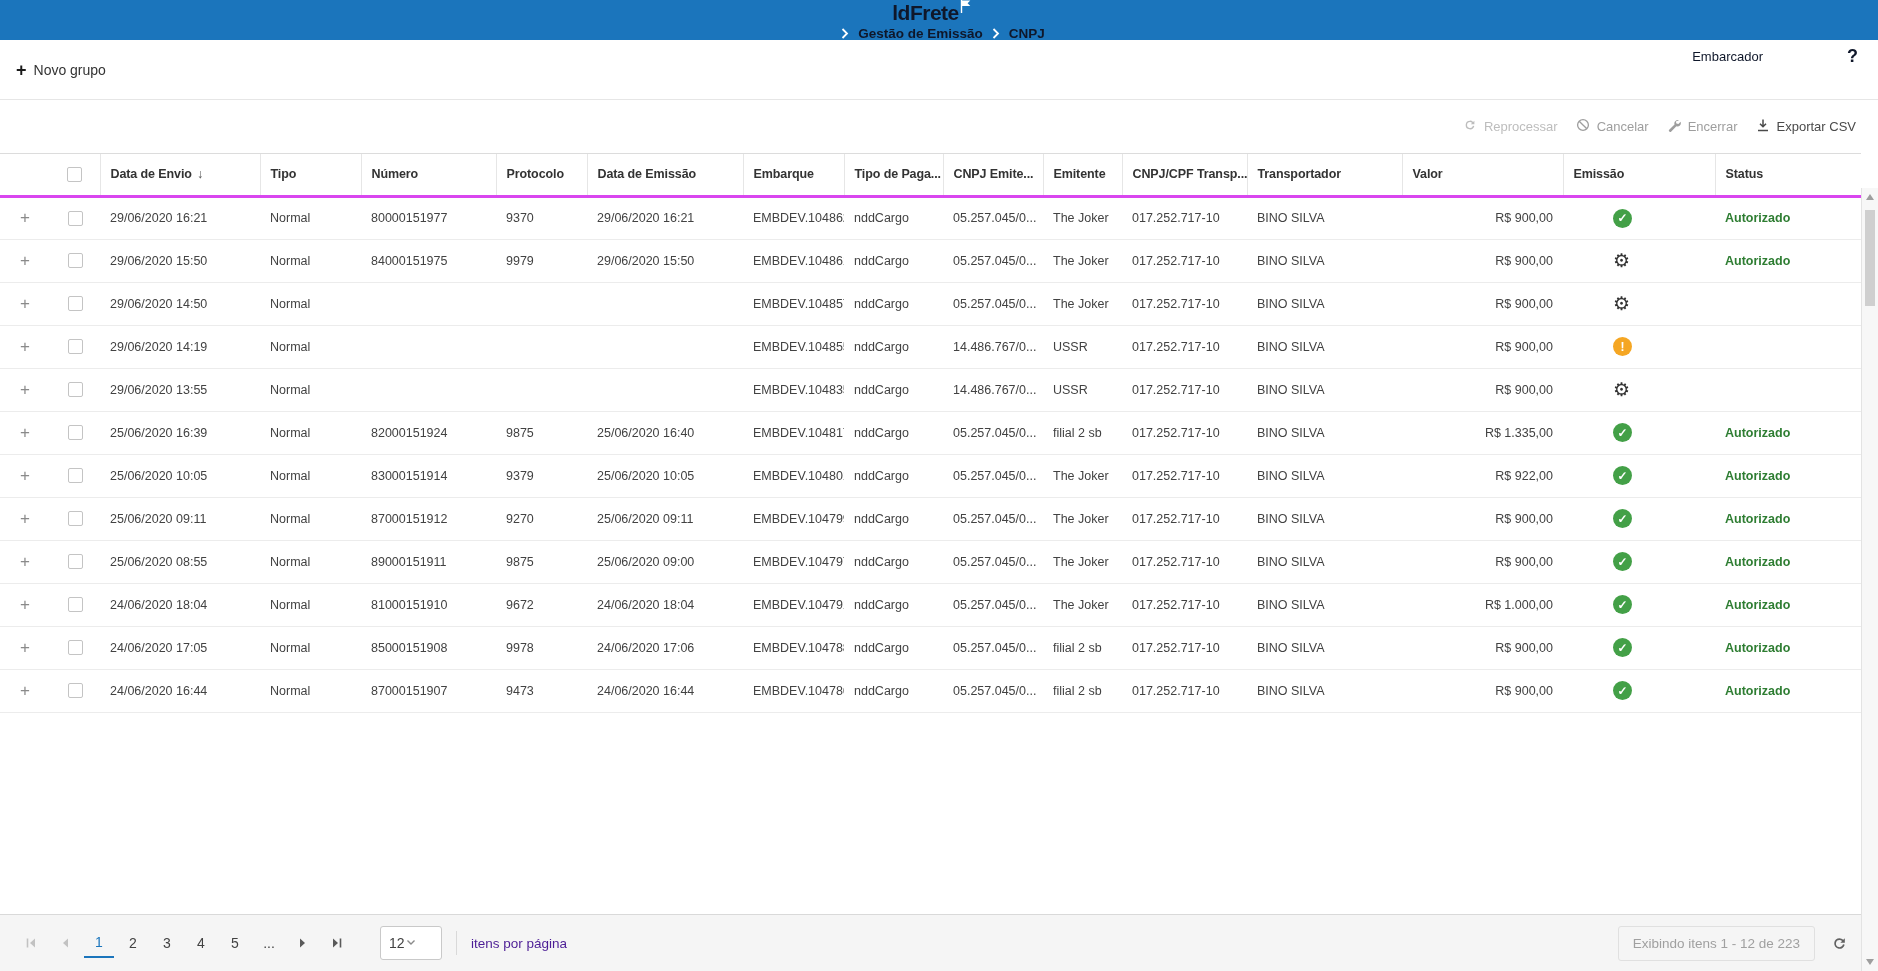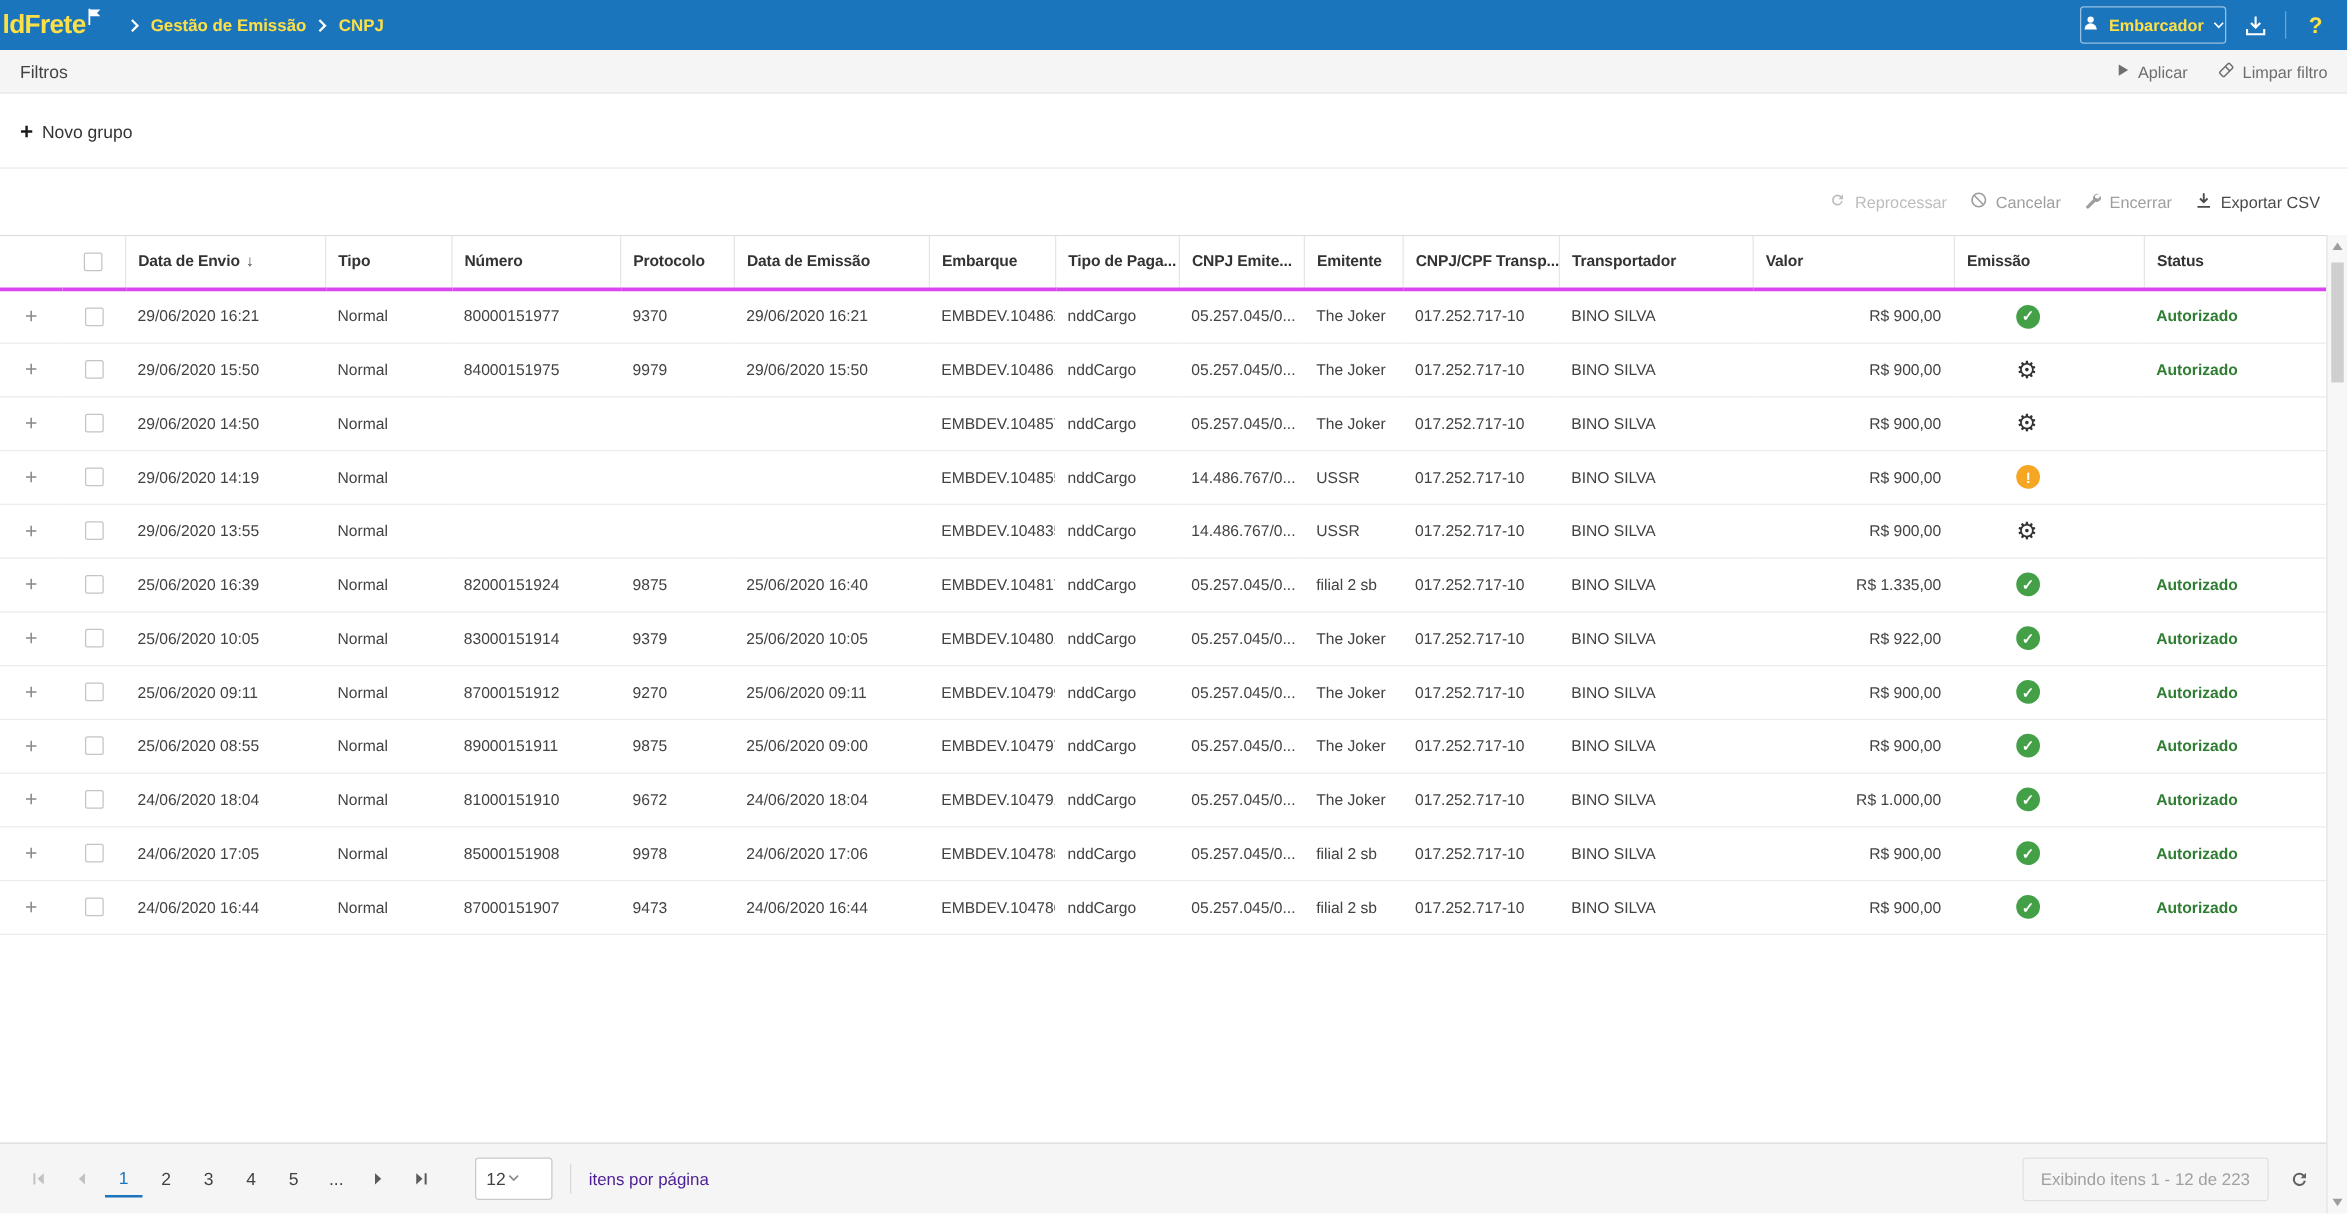--- a/index.html
+++ b/index.html
@@ -1,28 +1,28 @@
 <!DOCTYPE html>
 <html><head>
 <meta charset="utf-8">
 <style>
   * { margin:0; padding:0; box-sizing:border-box; }
   html,body { width:1878px; height:971px; overflow:hidden; font-family:"Liberation Sans",sans-serif; background:#fff; }
   .app { position:relative; width:1878px; height:971px; overflow:hidden; background:#fff; }
 
   
-  .topbar { height:40px; background:#1b75bc; display:flex; align-items:center; color:#fde047; padding:0 16px 0 2px; }
+  .topbar { height:40px; background:#1b75bc; display:flex; align-items:center; color:#0f172a; padding:0 16px 0 2px;flex-direction:column; }
   .logo { display:flex; align-items:flex-start; cursor:pointer; }
   .logo-text { font-size:21px; font-weight:bold; letter-spacing:-0.5px; line-height:26px; }
   .logo-flag { margin:-1px 0 0 1px; }
   .breadcrumb { margin-left:22px; display:flex; gap:9px; font-size:13.5px; font-weight:bold; }
   .crumb { cursor:pointer; }
   .crumb-sep { display:flex; align-items:center; }
   .topbar-right { margin-left:auto; display:flex; align-items:center; gap:14px; }
-  .user-pill { display:flex; align-items:center; gap:7px; border:1px solid rgba(255,255,255,.55); border-radius:3px; padding:5px 0; font-size:13px; cursor:pointer;font-weight:bold; }
+  .user-pill { display:flex; align-items:center; gap:7px; border:1px solid rgba(255,255,255,.55); border-radius:3px; padding:5px 0; font-size:13px; cursor:pointer; }
   .tb-icon { display:flex; align-items:center; cursor:pointer; }
   .tb-divider { width:1px; height:22px; background:rgba(255,255,255,.35); }
   .help { font-size:18px; font-weight:bold; cursor:pointer; padding:0 4px; }
 
   
   .filters-bar { height:35px; background:#f5f5f5; border-bottom:1px solid #e3e3e3; display:flex; align-items:center; padding:0 16px; }
   .filters-title { font-size:14px; color:#424242; }
   .filters-actions { margin-left:auto; display:flex; gap:24px; }
   .filter-btn { display:flex; align-items:center; gap:6px; font-size:13px; color:#6e6e6e; cursor:pointer; background:none; border:none; font-family:inherit; }
 
@@ -125,40 +125,20 @@
         <svg width="19" height="19" viewBox="0 0 18 18">
             <path d="M9 2v8M5.5 7L9 10.5 12.5 7" stroke="#fff" stroke-width="1.6" fill="none"></path>
             <path d="M2.5 11.5v4h13v-4" stroke="#fff" stroke-width="1.6" fill="none"></path>
           </svg>
       </span>
       <span class="tb-divider"></span>
       <span class="help">?</span>
     </div>
   </header>
 
-  <div class="filters-bar">
-    <span class="filters-title">Filtros</span>
-    <div class="filters-actions">
-      <button class="filter-btn">
-        <span><svg width="12" height="12" viewBox="0 0 12 12">
-              <path d="M3 1.5v9L10.5 6z" fill="#6e6e6e"></path>
-            </svg></span>
-        <span>Aplicar</span>
-      </button>
-      <button class="filter-btn">
-        <span><svg width="14" height="14" viewBox="0 0 14 14">
-              <g transform="rotate(-45 7 7)">
-                <rect x="1.5" y="4.5" width="11" height="5" rx="1" fill="none" stroke="#6e6e6e" stroke-width="1.2"></rect>
-                <path d="M8.5 4.5v5" stroke="#6e6e6e" stroke-width="1.2"></path>
-              </g>
-            </svg></span>
-        <span>Limpar filtro</span>
-      </button>
-    </div>
-  </div>
 
   <div class="group-bar">
     <button class="new-group-btn">
       <span class="plus">+</span>
       <span>Novo grupo</span>
     </button>
   </div>
 
   <div class="grid-toolbar">
     <button class="tool-btn disabled">

